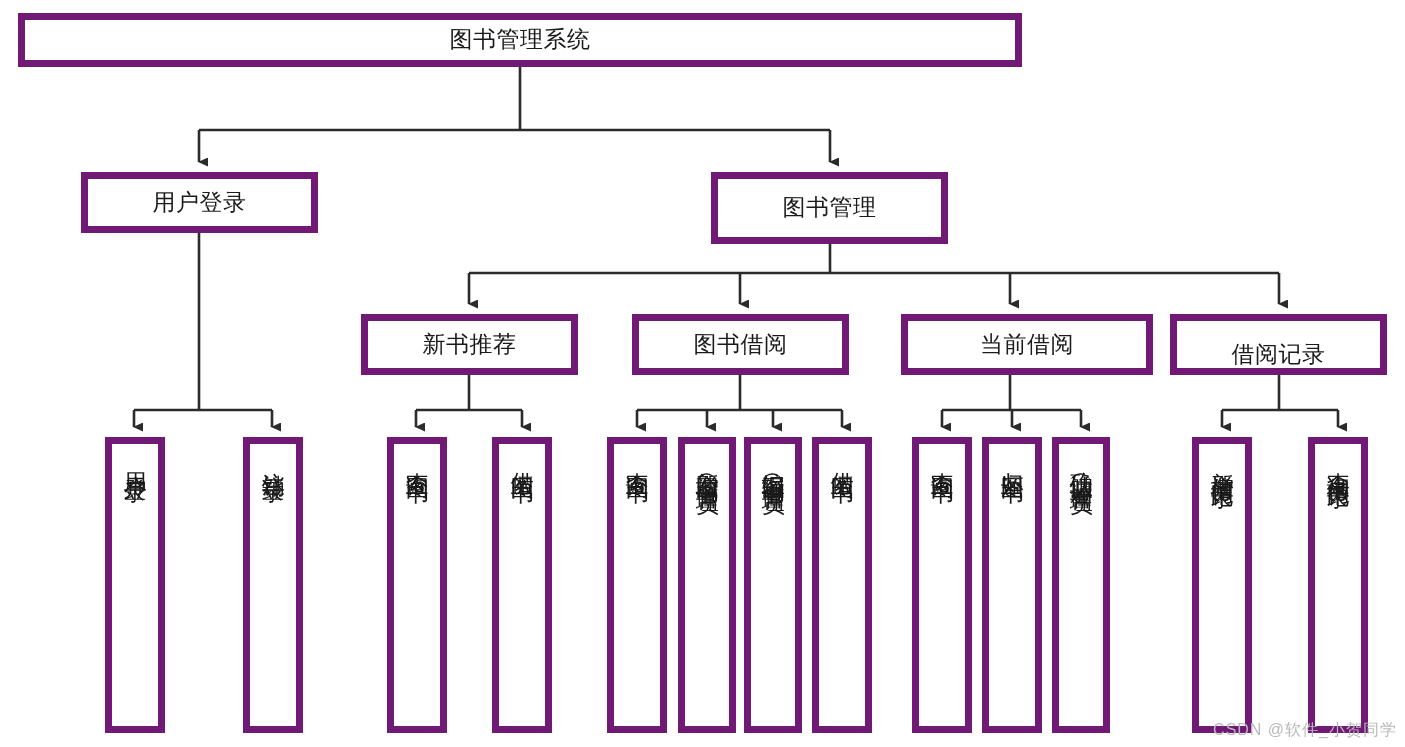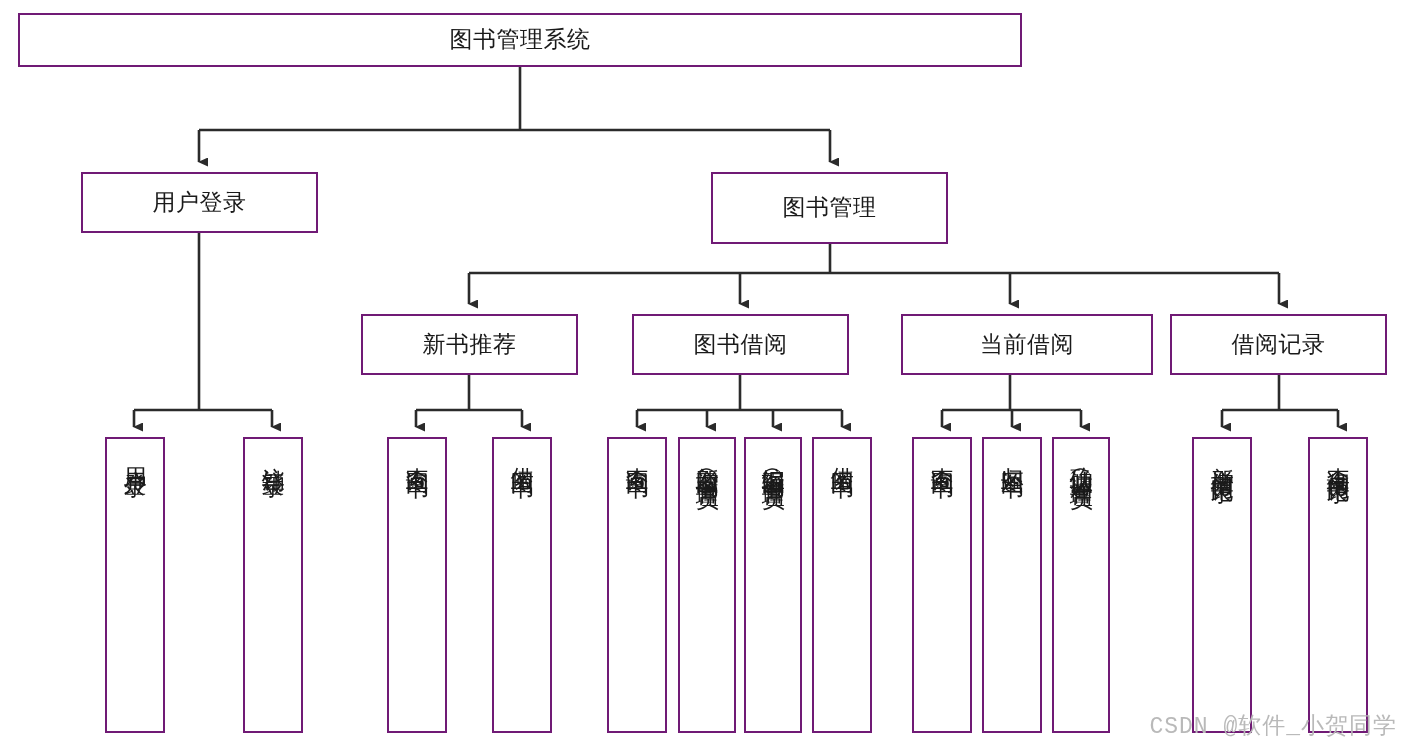--- a/index.html
+++ b/index.html
@@ -10,21 +10,21 @@
     overflow:hidden;
     position:relative;
   }
   #canvas{position:absolute;left:0;top:0;width:1405px;height:747px;}
   svg.edges{position:absolute;left:0;top:0;width:1405px;height:747px;pointer-events:none;}
 
   .node{
     position:absolute;
     box-sizing:border-box;
     background:#ffffff;
-    border:2px solid #701a75;
+    border:7px solid #701a75;
     display:flex;
     align-items:center;
     justify-content:center;
     color:#1a1a1a;
   }
   .node .lbl{
     display:block;
     text-align:center;
     line-height:1.18;
     letter-spacing:0.5px;
@@ -44,25 +44,25 @@
     font-size:23px;
     line-height:1.1;
     letter-spacing:3px;
     white-space:nowrap;
   }
 
   .watermark{
     position:absolute;
     right:8px;
     bottom:6px;
-    font-size:23px;
+    font-size:16px;
     color:#b9b9b9;
     letter-spacing:1px;
     white-space:nowrap;
-    font-family:Liberation Mono, monospace;
+    font-family:Liberation Sans, sans-serif;
   }
 </style>
 </head>
 <body>
 
 <div id="canvas">
 
   <svg class="edges" viewBox="0 0 1405 747" xmlns="http://www.w3.org/2000/svg">
     <defs>
       <marker id="arw" markerWidth="9" markerHeight="10" refX="4.5" refY="9" orient="auto" markerUnits="userSpaceOnUse">
@@ -126,21 +126,21 @@
 
   <div class="node h" style="left:361px;top:314px;width:217px;height:61px;">
     <span class="lbl">新书推荐</span>
   </div>
   <div class="node h" style="left:632px;top:314px;width:217px;height:61px;">
     <span class="lbl">图书借阅</span>
   </div>
   <div class="node h" style="left:901px;top:314px;width:252px;height:61px;">
     <span class="lbl">当前借阅</span>
   </div>
-  <div class="node h" style="left:1170px;top:314px;width:217px;height:61px;">
+  <div class="node h" style="left:1170px;top:314px;width:217px;height:61px;align-items:flex-end;">
     <span class="lbl">借阅记录</span>
   </div>
 
   <div class="node v" style="left:105px;top:437px;width:60px;height:296px;">
     <span class="lbl">用户登录</span>
   </div>
   <div class="node v" style="left:243px;top:437px;width:60px;height:296px;">
     <span class="lbl">注销登录</span>
   </div>
 

